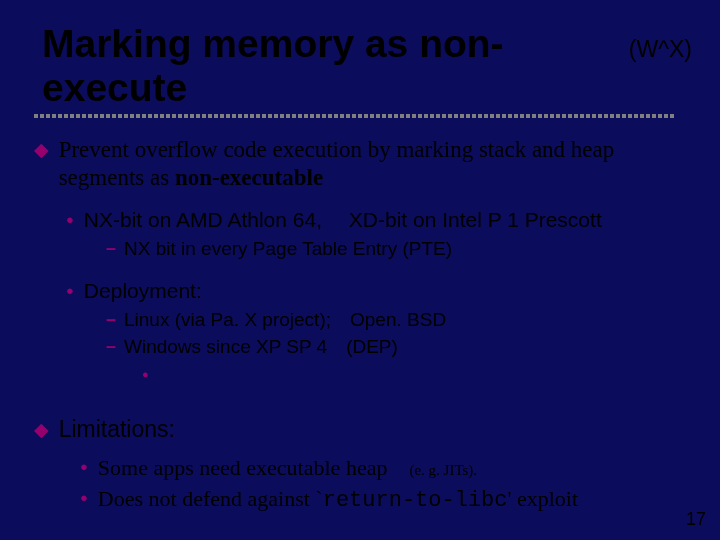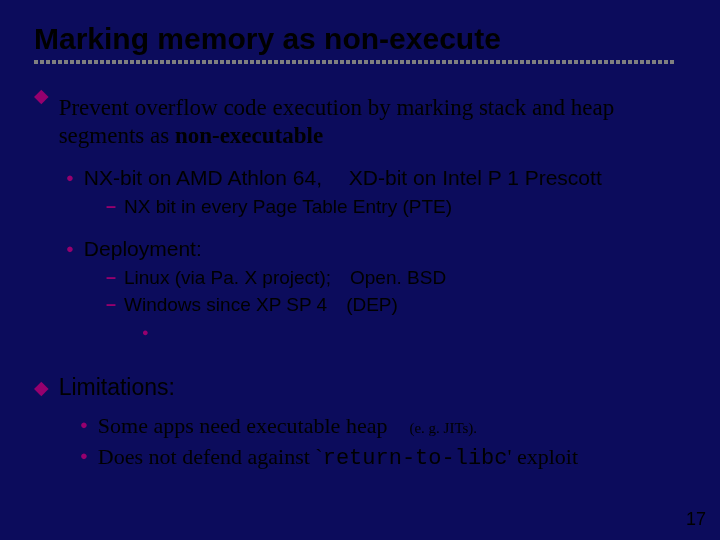--- a/index.html
+++ b/index.html
@@ -16,23 +16,24 @@
     padding: 22px 28px 0 34px;
     position: relative;
     height: 100%;
   }
   .title-row {
     display: flex;
     align-items: baseline;
     gap: 18px;
   }
   .title {
-    font-size: 30px;
+    font-size: 39px;
     font-weight: bold;
     color: #000;
+    margin-left: 8px;
   }
   .title-right {
     font-size: 23px;
     font-family: Arial, sans-serif;
     color: #000;
   }
   .title-underline {
     height: 4px;
     margin-top: 4px;
     margin-bottom: 18px;
@@ -115,26 +116,27 @@
     color: #000;
   }
 </style>
 </head>
 <body>
 
 <div class="slide">
 
   <div class="title-row">
     <div class="title">Marking memory as non-execute</div>
+    <div class="title-right">(W^X)</div>
   </div>
   <div class="title-underline"></div>
 
   <div class="bullet-lvl1">
     <span class="marker">◆</span>
-    <span class="text" style="font-family:'Comic Sans MS',cursive;margin-top:12px;">
+    <span class="text" style="font-family:'Comic Sans MS',cursive;">
       <span>Prevent overflow code execution by marking stack and heap segments as </span><b>non-executable</b>
     </span>
   </div>
 
   <div class="spacer-sm"></div>
 
   <div class="bullet-lvl2">
     <span class="marker">●</span>
     <span class="text">NX-bit on AMD Athlon 64,  XD-bit on Intel P 1  Prescott</span>
   </div>

